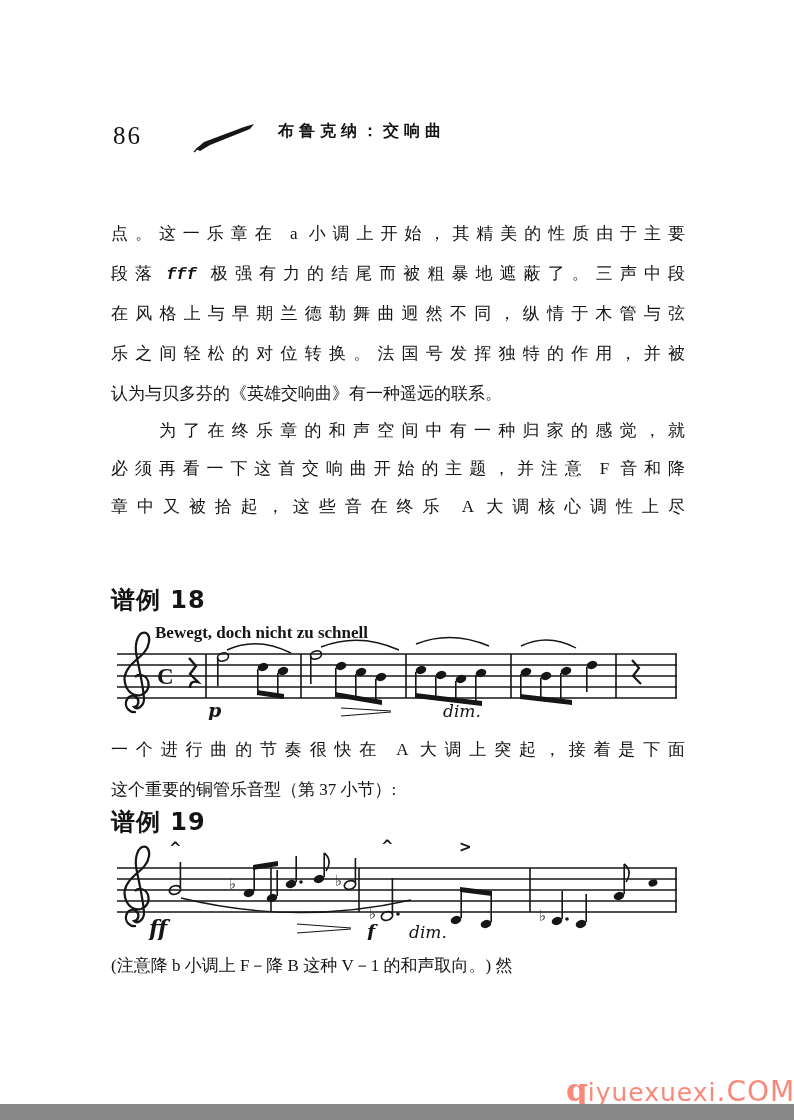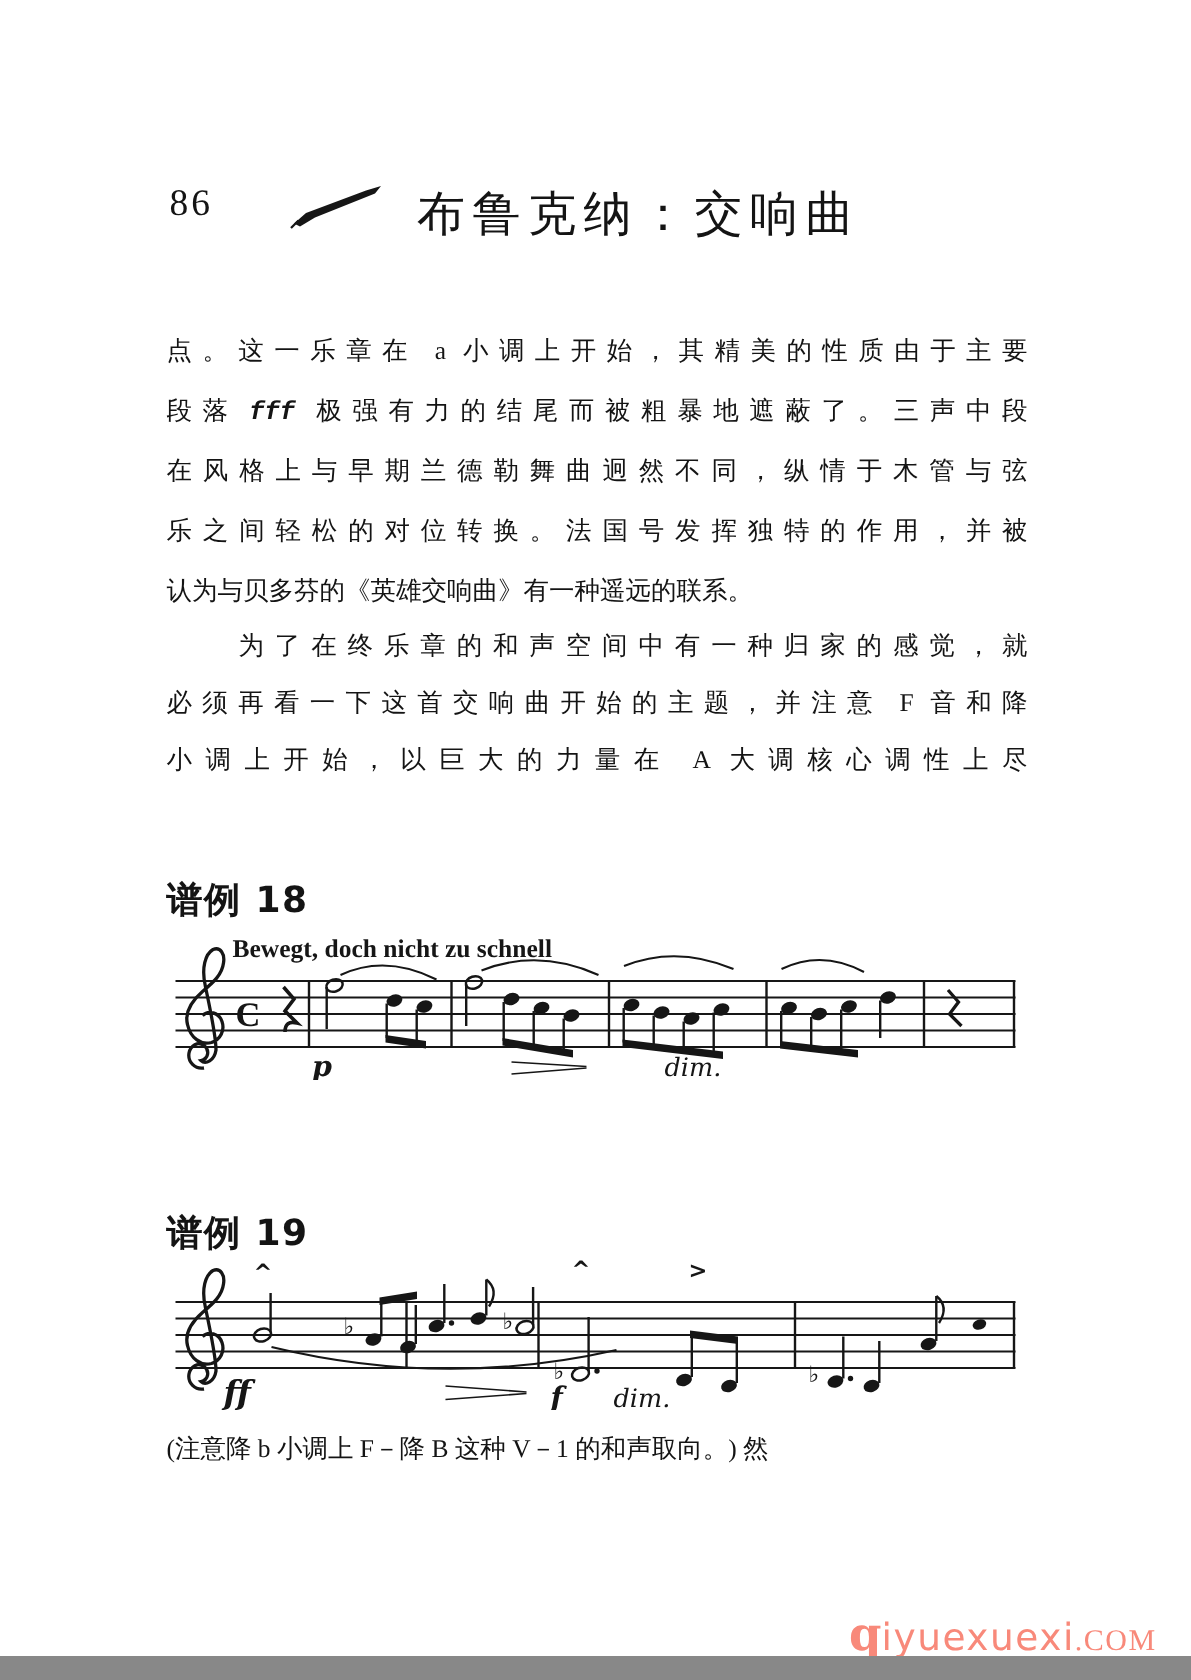--- a/index.html
+++ b/index.html
@@ -6,21 +6,21 @@
   .page{
     position:relative;width:794px;height:1104px;margin:0 auto;
     background:#ffffff;overflow:hidden;
     font-family:"Liberation Serif","DejaVu Serif",serif;color:#141414;
   }
   
   .pagenum{position:absolute;left:113px;top:122px;font-size:25px;letter-spacing:2px;}
   .pen{position:absolute;left:192px;top:122px;}
   .booktitle{
     position:absolute;left:278px;top:121px;
-    font-size:32px;font-weight:normal;letter-spacing:5px;
+    font-size:16px;font-weight:bold;letter-spacing:5px;
     font-family:"DejaVu Serif","Liberation Serif",serif;
   }
   
   .para{position:absolute;left:111px;width:574px;font-size:17px;}
   .ln{height:40px;line-height:40px;text-align:justify;text-align-last:justify;overflow:hidden;}
   .ln.end{text-align:left;text-align-last:auto;}
   .ln.indent{text-indent:48px;}
   .p2 .ln{height:38px;line-height:38px;}
   .fff{font-style:italic;font-weight:bold;margin:15px 7px;font-family:Liberation Mono, monospace;}
   .example-label{
@@ -42,21 +42,21 @@
   .tempo{font:bold 17px "Liberation Serif",serif;}
   .timesig{font:bold 23px "Liberation Serif",serif;}
   .dyn{font:bold italic 19px "DejaVu Serif",serif;}
   .dyn-small{font:italic 17px "DejaVu Serif",serif;}
   .acc{font:bold 15px "DejaVu Sans",sans-serif;}
   .flat{font:15px "DejaVu Sans",sans-serif;}
   
   .watermark{position:absolute;left:566px;top:1072px;font-family:"DejaVu Sans","Liberation Sans",sans-serif;}
   .wm-lead{font-weight:bold;font-size:31px;font-family:"DejaVu Serif",serif;}
   .wm-rest{font-size:25px;letter-spacing:1px;}
-  .wm-tld{font-size:20px;letter-spacing:1px;font-family:Liberation Serif, serif;}
+  .wm-tld{font-size:28px;letter-spacing:1px;}
 </style>
 </head>
 <body>
 
 <div class="page">
 
   <div class="pagenum">86</div>
   <svg class="pen" width="68" height="32" viewBox="0 0 68 32">
     <path d="M4 27 L12 20 L52 5 L62 2 L58 7 L18 23 L8 29 Z" fill="#161616"></path>
     <path d="M2 30 L7 25" stroke="#161616" stroke-width="1.5"></path>
@@ -67,21 +67,21 @@
     <div class="ln">点。这一乐章在 a 小调上开始，其精美的性质由于主要</div>
     <div class="ln"><span>段落</span><span class="fff">fff</span><span>极强有力的结尾而被粗暴地遮蔽了。三声中段</span></div>
     <div class="ln">在风格上与早期兰德勒舞曲迥然不同，纵情于木管与弦</div>
     <div class="ln">乐之间轻松的对位转换。法国号发挥独特的作用，并被</div>
     <div class="ln end">认为与贝多芬的《英雄交响曲》有一种遥远的联系。</div>
   </div>
 
   <div class="para p2" style="top:412px">
     <div class="ln indent">为了在终乐章的和声空间中有一种归家的感觉，就</div>
     <div class="ln">必须再看一下这首交响曲开始的主题，并注意 F 音和降</div>
-    <div class="ln">小调上开始，以巨大的力量在 A 大调核心调性上尽</div>
+    <div class="ln">章中又被拾起，这些音在终乐 A 大调核心调性上尽</div>
   </div>
 
   <div class="example-label" style="top:584px">谱例 18</div>
 
   <svg class="score" style="top:620px" width="574" height="100" viewBox="0 0 574 100">
     <text class="tempo" x="44" y="18">Bewegt, doch nicht zu schnell</text>
     <g>
       <line class="staffline" x1="6" y1="34" x2="566" y2="34"></line>
       <line class="staffline" x1="6" y1="45" x2="566" y2="45"></line>
       <line class="staffline" x1="6" y1="56" x2="566" y2="56"></line>
@@ -145,20 +145,24 @@
       <line class="stem" x1="409.8" y1="54" x2="409.8" y2="76"></line>
       <line class="stem" x1="429.8" y1="58" x2="429.8" y2="79"></line>
       <line class="stem" x1="449.8" y1="53" x2="449.8" y2="82"></line>
       <polygon class="beam" points="409,74 461,80 461,85 409,79"></polygon>
       <ellipse class="head" cx="481" cy="45" rx="5.4" ry="4" transform="rotate(-18 481 45)"></ellipse>
       <line class="stem" x1="475.8" y1="47" x2="475.8" y2="72"></line>
       <path fill="none" stroke-width="2.2" d="M521 40 L528 48 L522 56 L530 64"></path>
     </g>
   </svg>
 
+  <div class="para" style="top:730px">
+    <div class="ln">一个进行曲的节奏很快在 A 大调上突起，接着是下面</div>
+    <div class="ln end">这个重要的铜管乐音型（第 37 小节）:</div>
+  </div>
 
   <div class="example-label" style="top:806px">谱例 19</div>
 
   <svg class="score" style="top:836px" width="574" height="104" viewBox="0 0 574 104">
     <g>
       <line class="staffline" x1="6" y1="32" x2="566" y2="32"></line>
       <line class="staffline" x1="6" y1="43" x2="566" y2="43"></line>
       <line class="staffline" x1="6" y1="54" x2="566" y2="54"></line>
       <line class="staffline" x1="6" y1="65" x2="566" y2="65"></line>
       <line class="staffline" x1="6" y1="76" x2="566" y2="76"></line>

